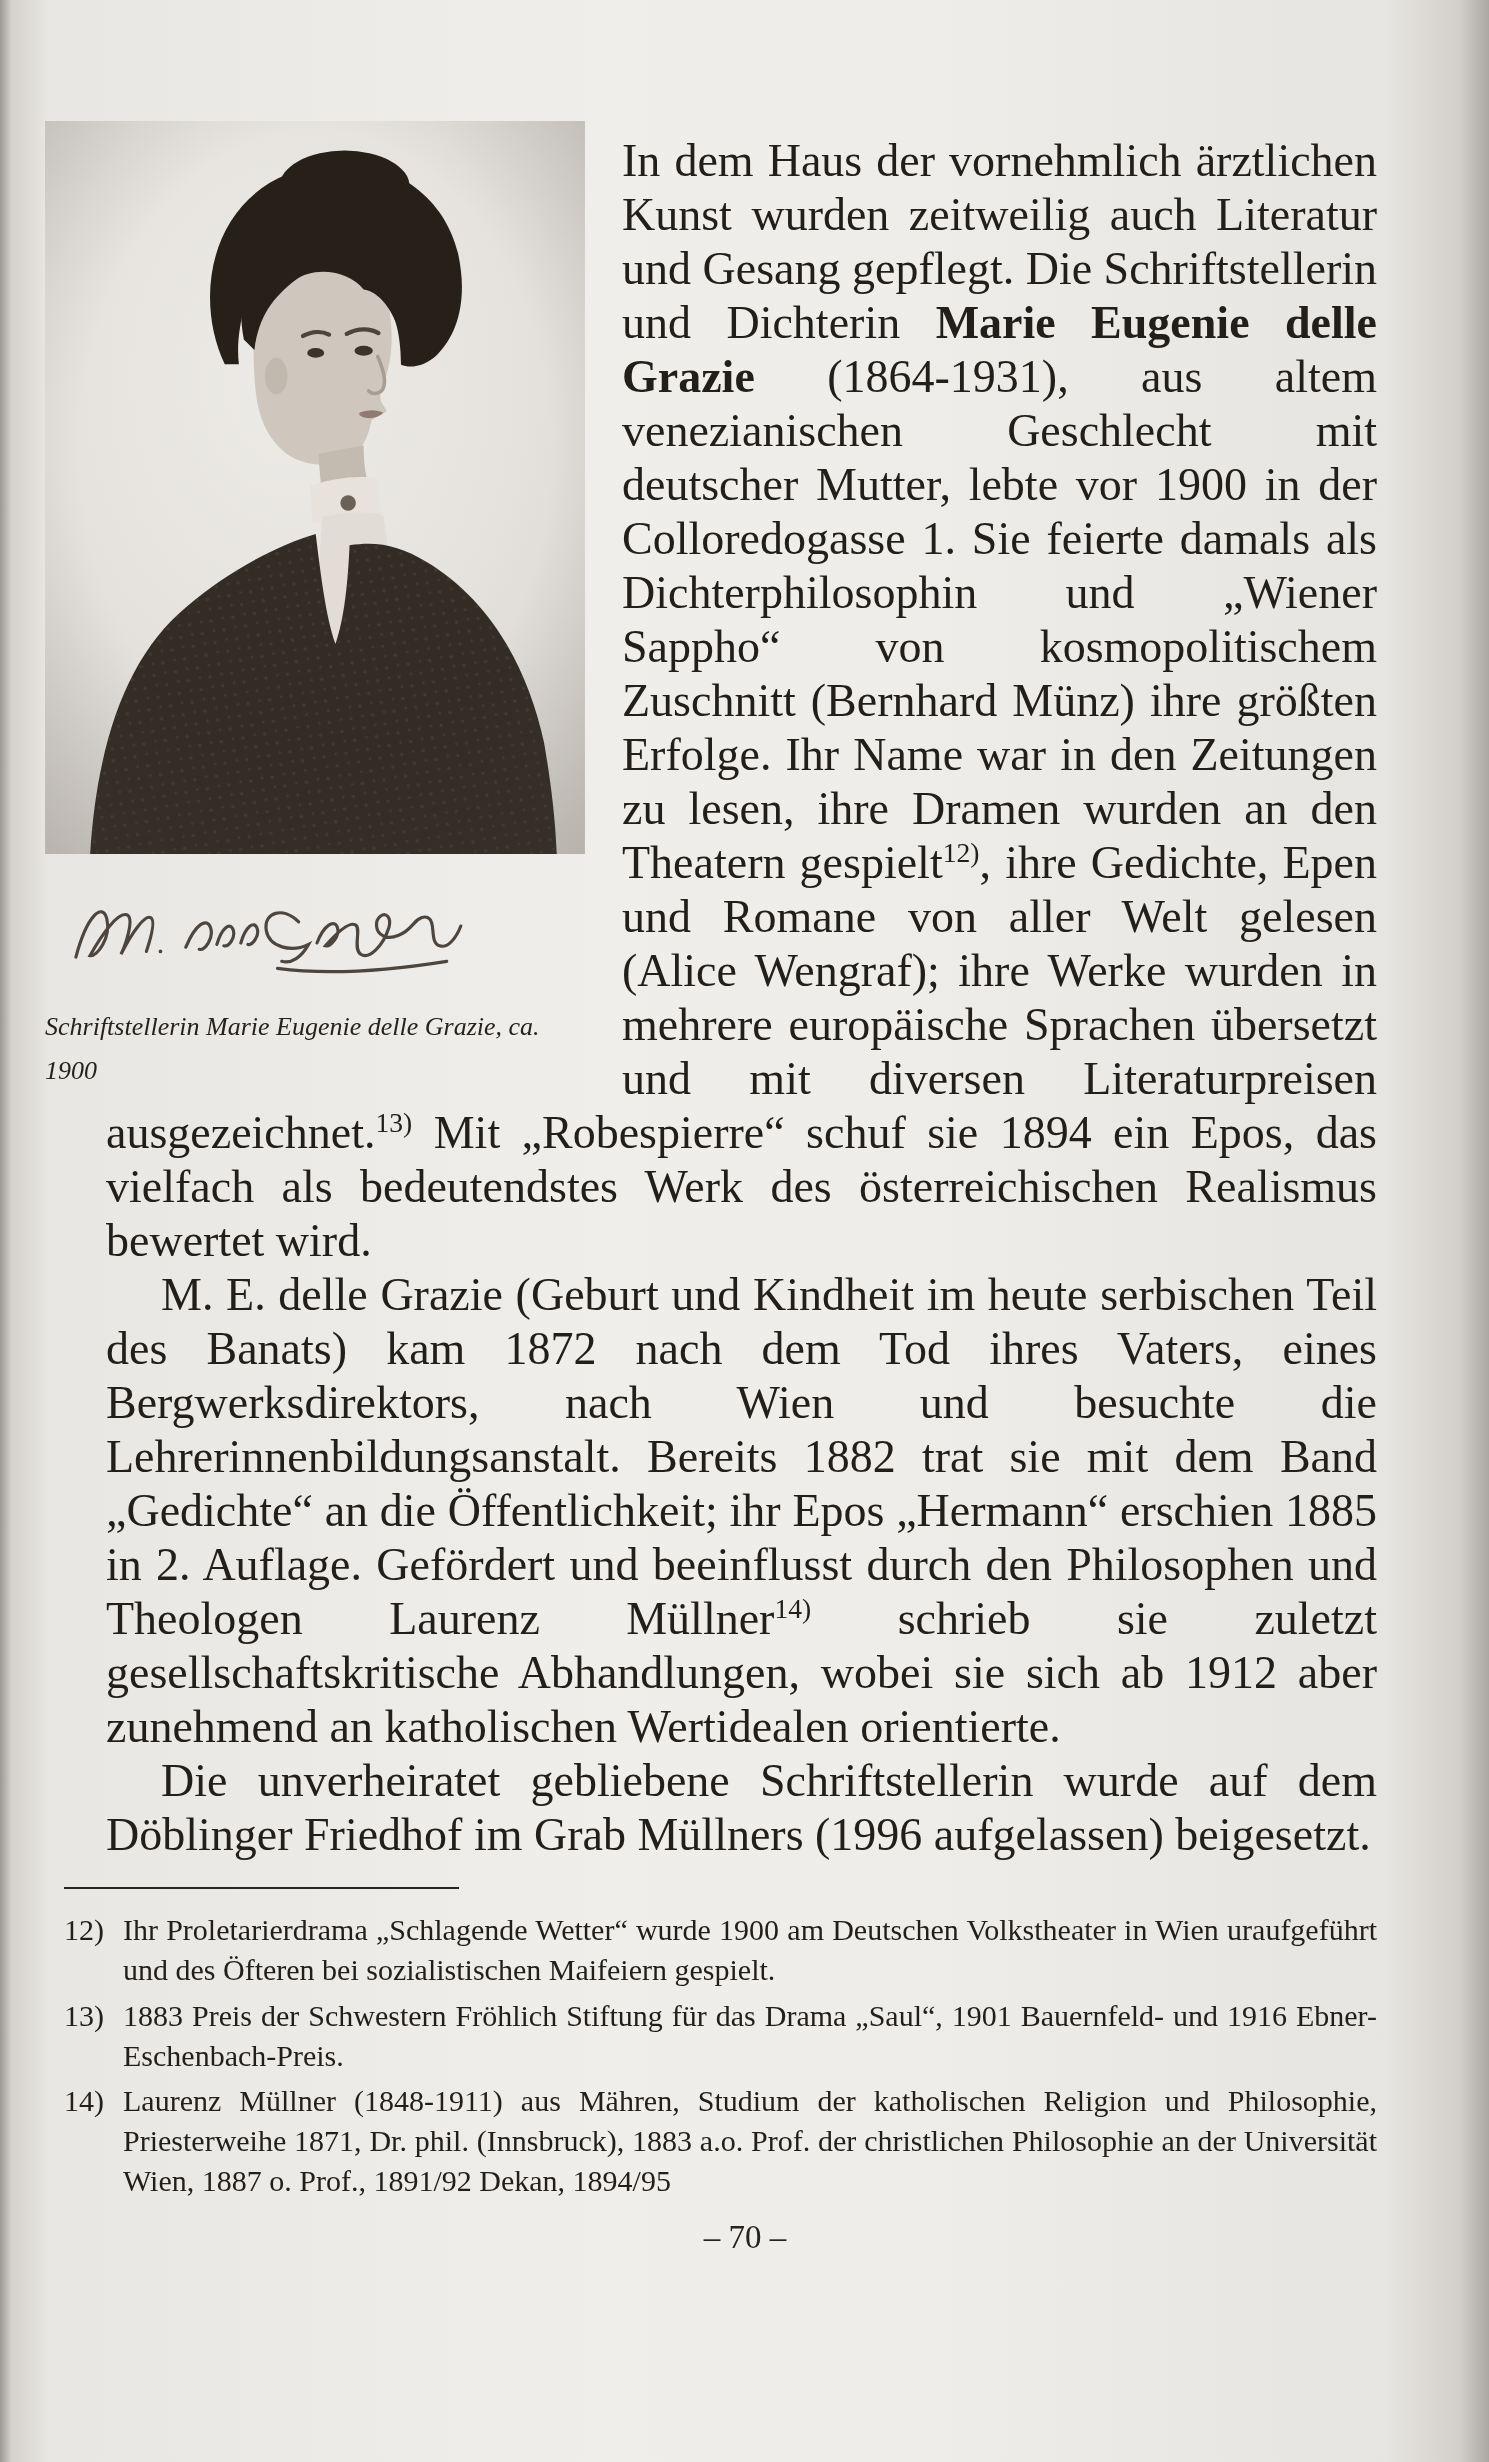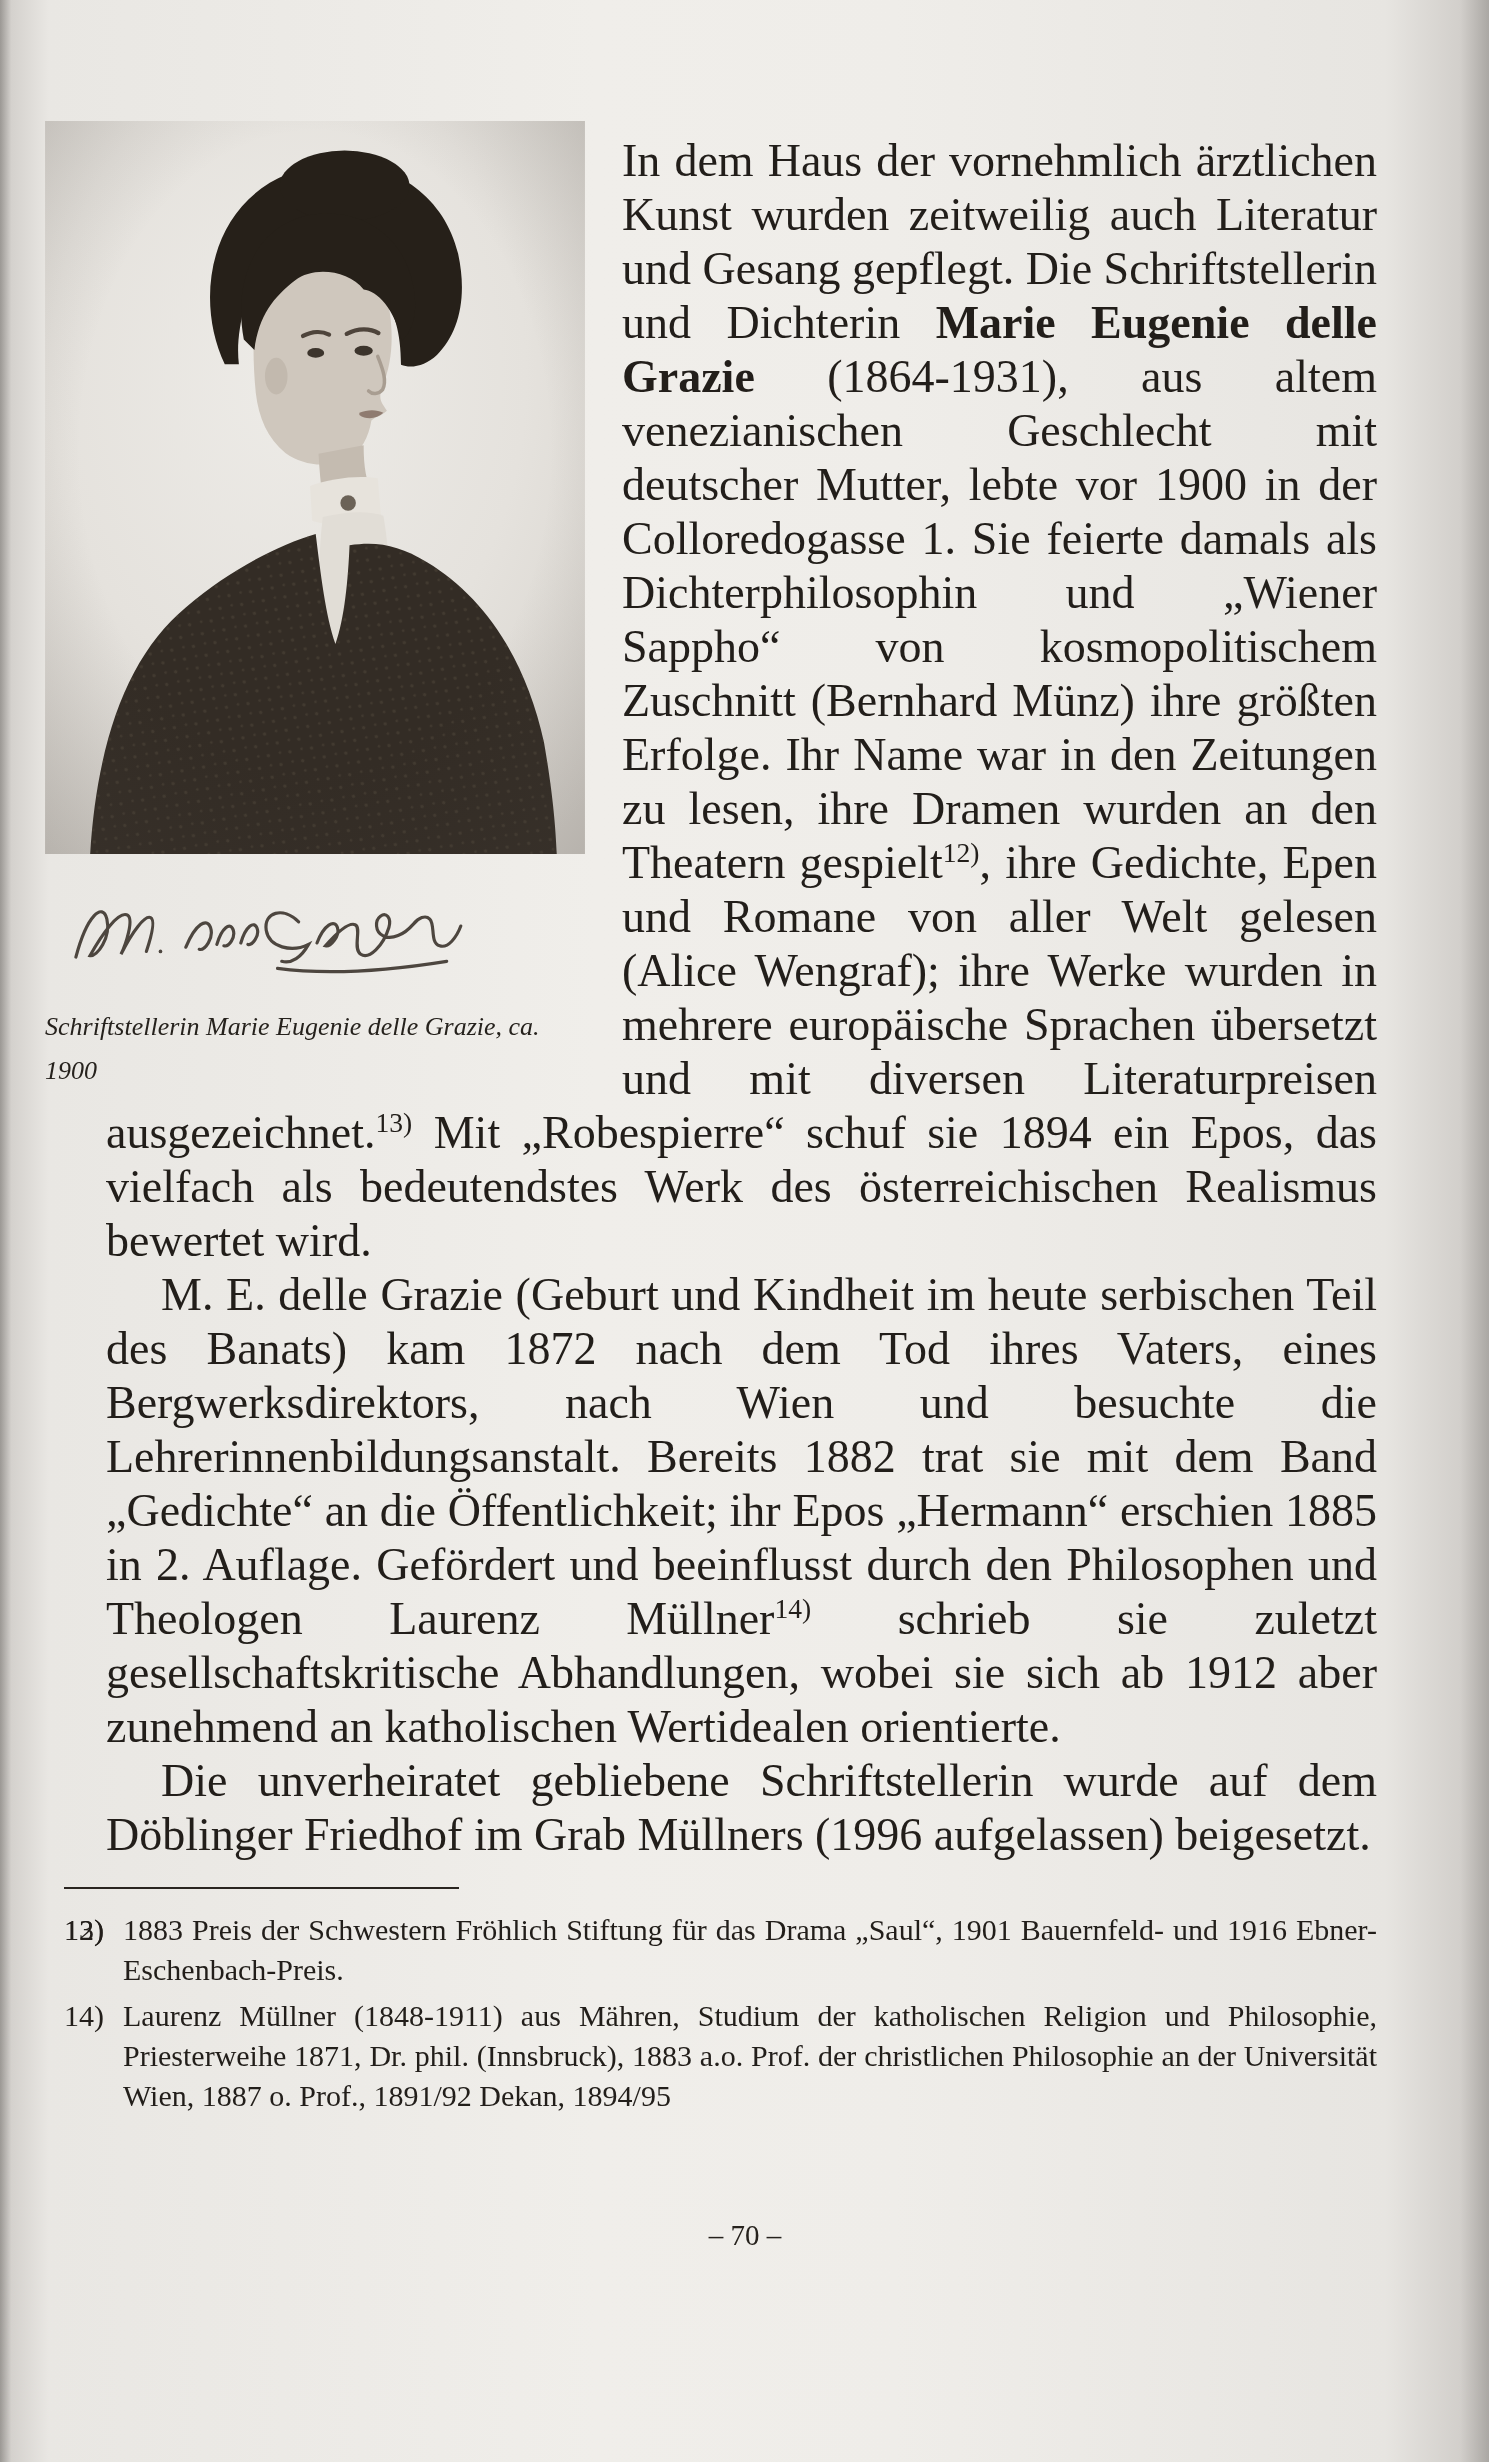--- a/index.html
+++ b/index.html
@@ -62,21 +62,21 @@
     text-align:justify;
     hyphens:auto;
     -webkit-hyphens:auto;
     margin-bottom:5.6px;
   }
   .fn .num { position:absolute; left:0; top:0; }
   .pagenum {
     position:absolute;
     top:2219px; left:0; right:0;
     text-align:center;
-    font-size:29px;
+    font-size:33px;
     color:#26221d;
   }
 </style>
 </head>
 <body>
 
 <div class="scan">
   <div class="content">
 
     <div class="figure">
@@ -147,20 +147,21 @@
 
     <p class="body"><span>In dem Haus der vornehmlich ärztlichen Kunst wurden zeitweilig auch Literatur und Gesang gepflegt. Die Schriftstellerin und Dichterin </span><span style="font-weight: 700;">Marie Eugenie delle Grazie</span><span> (1864-1931), aus altem venezianischen Geschlecht mit deutscher Mutter, lebte vor 1900 in der Colloredogasse 1. Sie feierte damals als Dichterphilosophin und „Wiener Sappho“ von kosmopolitischem Zuschnitt (Bernhard Münz) ihre größten Erfolge. Ihr Name war in den Zeitungen zu lesen, ihre Dramen wurden an den Theatern gespielt</span><sup>12)</sup><span>, ihre Gedichte, Epen und Romane von aller Welt gelesen (Alice Wengraf); ihre Werke wurden in mehrere europäische Sprachen übersetzt und mit diversen Literaturpreisen ausgezeichnet.</span><sup>13)</sup><span> Mit „Robespierre“ schuf sie 1894 ein Epos, das vielfach als bedeutendstes Werk des österreichischen Realismus bewertet wird.</span></p>
     <p class="body indent"><span>M. E. delle Grazie (Geburt und Kindheit im heute serbischen Teil des Banats) kam 1872 nach dem Tod ihres Vaters, eines Bergwerksdirektors, nach Wien und besuchte die Lehrerinnenbildungsanstalt. Bereits 1882 trat sie mit dem Band „Gedichte“ an die Öffentlichkeit; ihr Epos „Hermann“ erschien 1885 in 2. Auflage. Gefördert und beeinflusst durch den Philosophen und Theologen Laurenz Müllner</span><sup>14)</sup><span> schrieb sie zuletzt gesellschaftskritische Abhandlungen, wobei sie sich ab 1912 aber zunehmend an katholischen Wertidealen orientierte.</span></p>
     <p class="body indent"><span>Die unverheiratet gebliebene Schriftstellerin wurde auf dem Döblinger Friedhof im Grab Müllners (1996 aufgelassen) beigesetzt.</span></p>
 
     <div class="fnrule"></div>
 
     <div class="footnotes">
       <div class="fn">
         <span class="num">12)</span>
+        <span>Ihr Proletarierdrama „Schlagende Wetter“ wurde 1900 am Deutschen Volkstheater in Wien uraufgeführt und des Öfteren bei sozialistischen Maifeiern gespielt.</span>
       </div>
       <div class="fn">
         <span class="num">13)</span>
         <span>1883 Preis der Schwestern Fröhlich Stiftung für das Drama „Saul“, 1901 Bauernfeld- und 1916 Ebner-Eschenbach-Preis.</span>
       </div>
       <div class="fn">
         <span class="num">14)</span>
         <span>Laurenz Müllner (1848-1911) aus Mähren, Studium der katholischen Religion und Philosophie, Priesterweihe 1871, Dr. phil. (Innsbruck), 1883 a.o. Prof. der christlichen Philosophie an der Universität Wien, 1887 o. Prof., 1891/92 Dekan, 1894/95</span>
       </div>
     </div>

